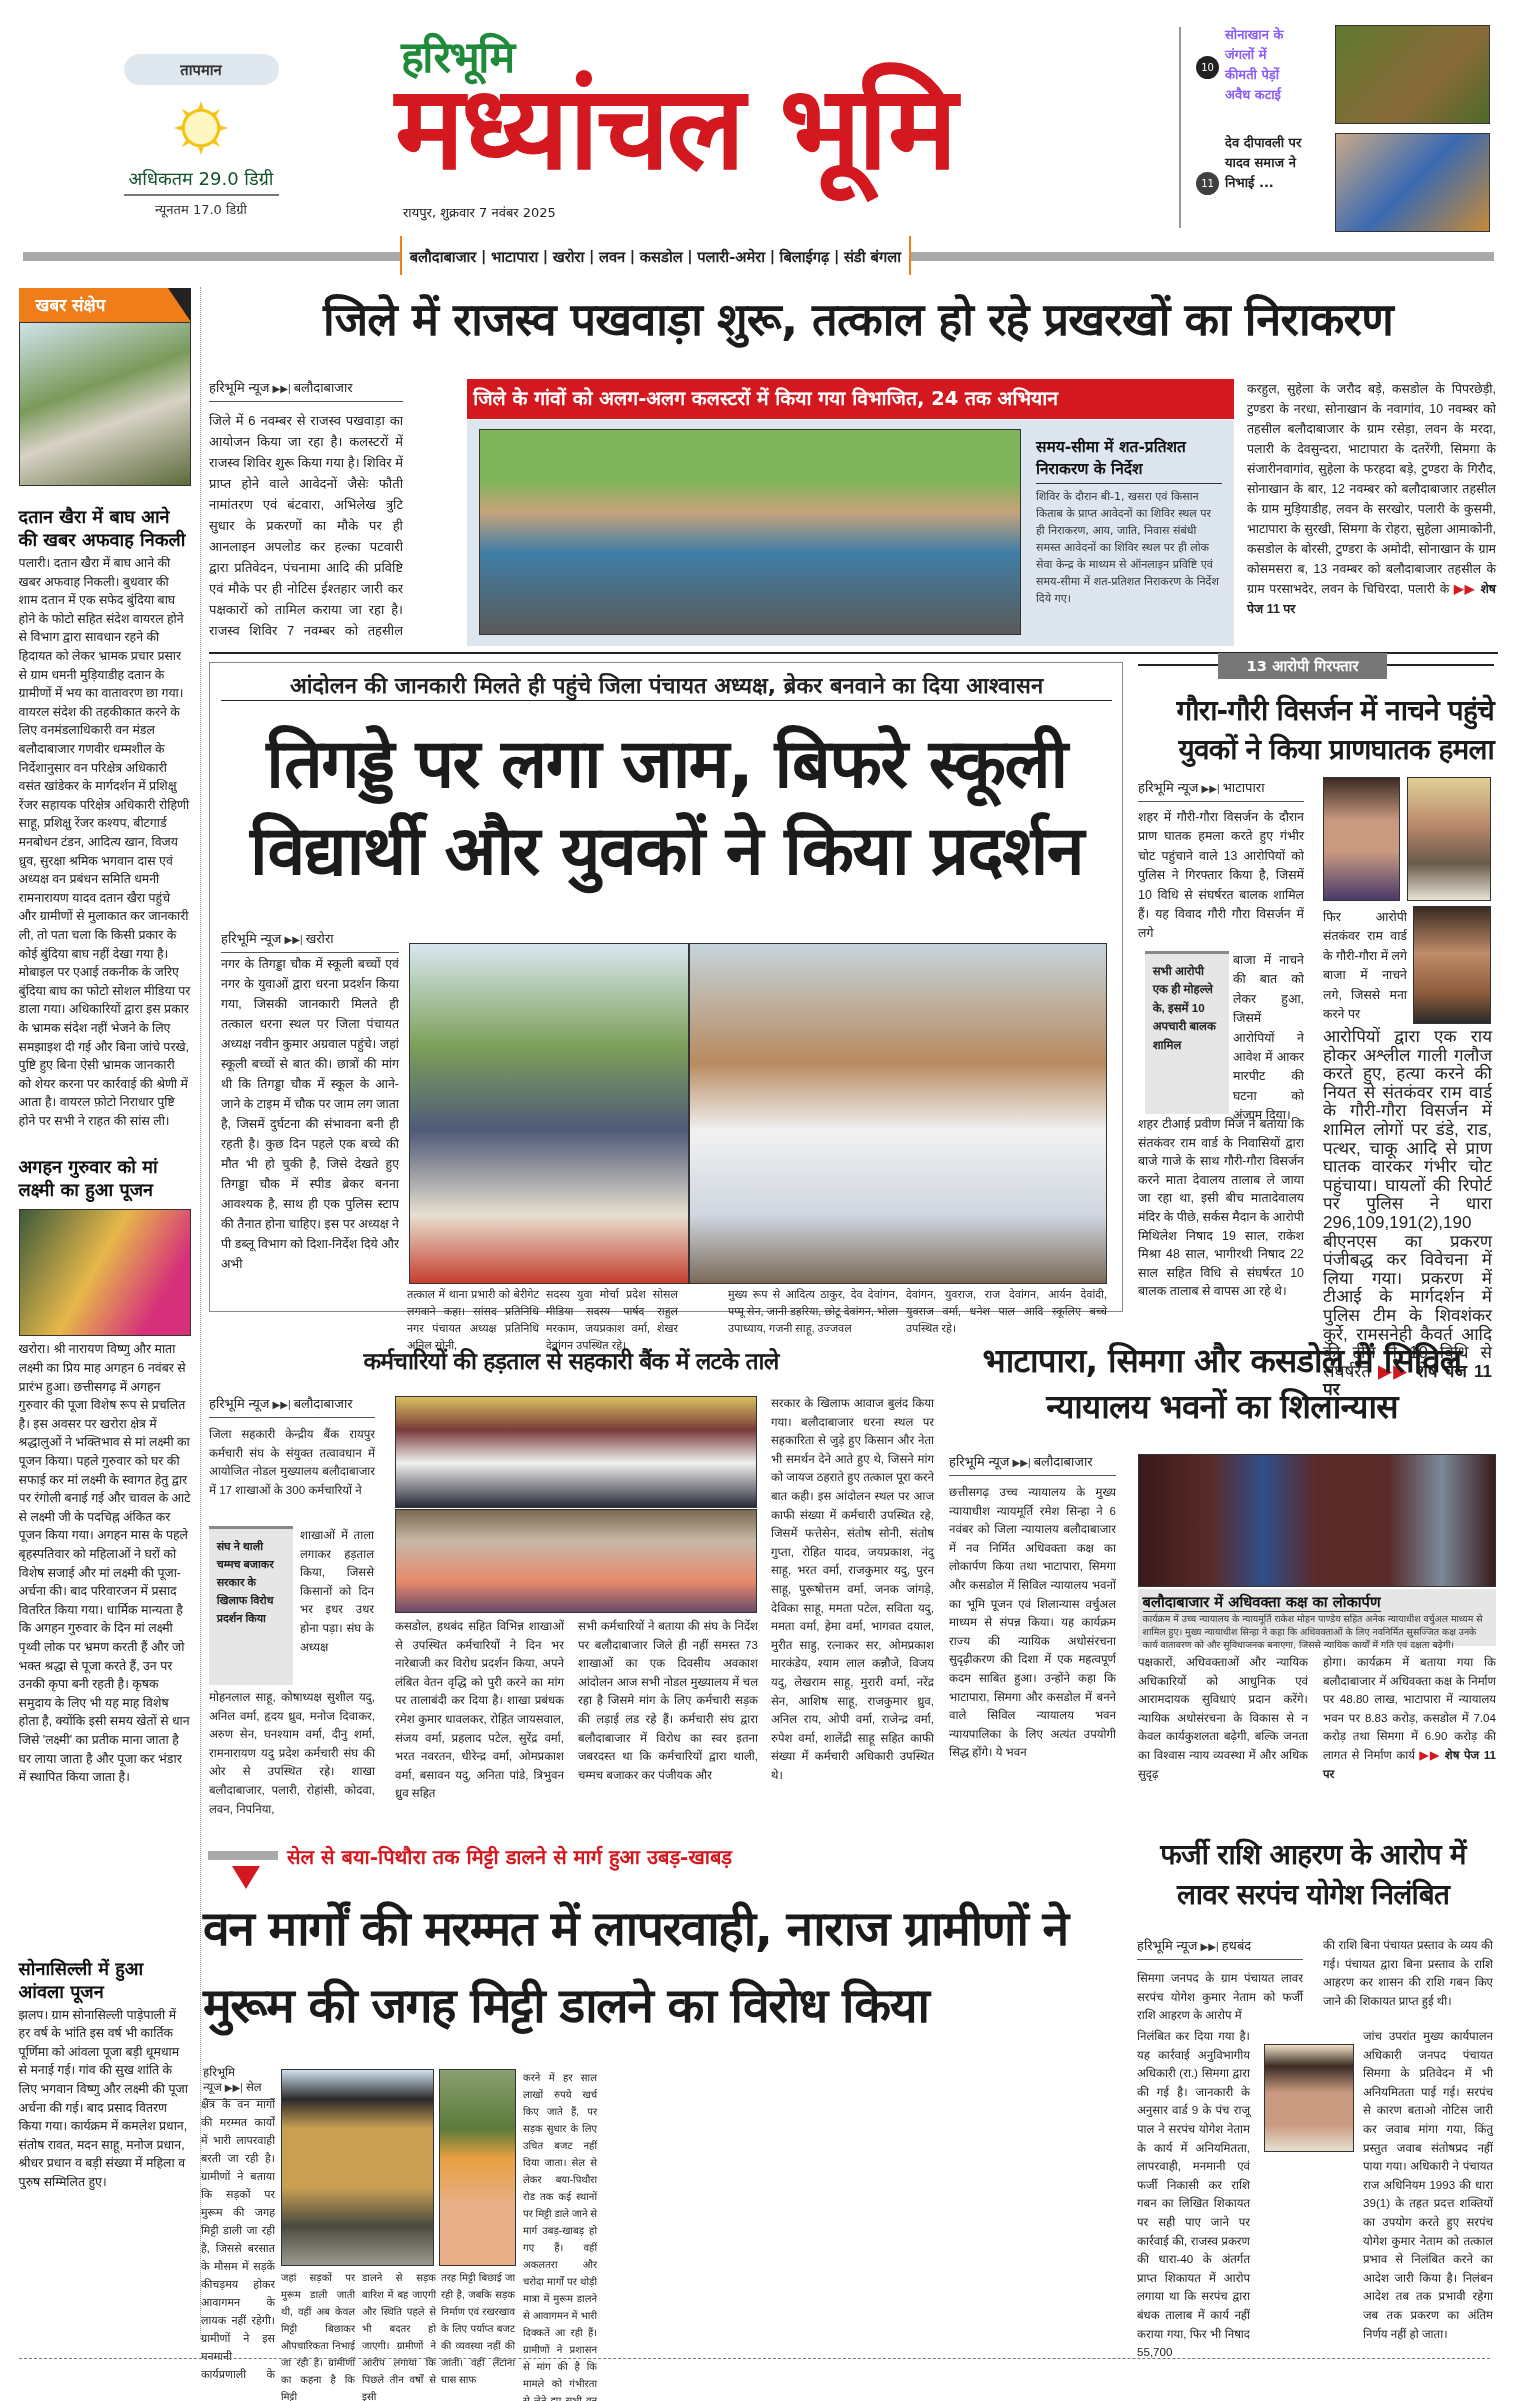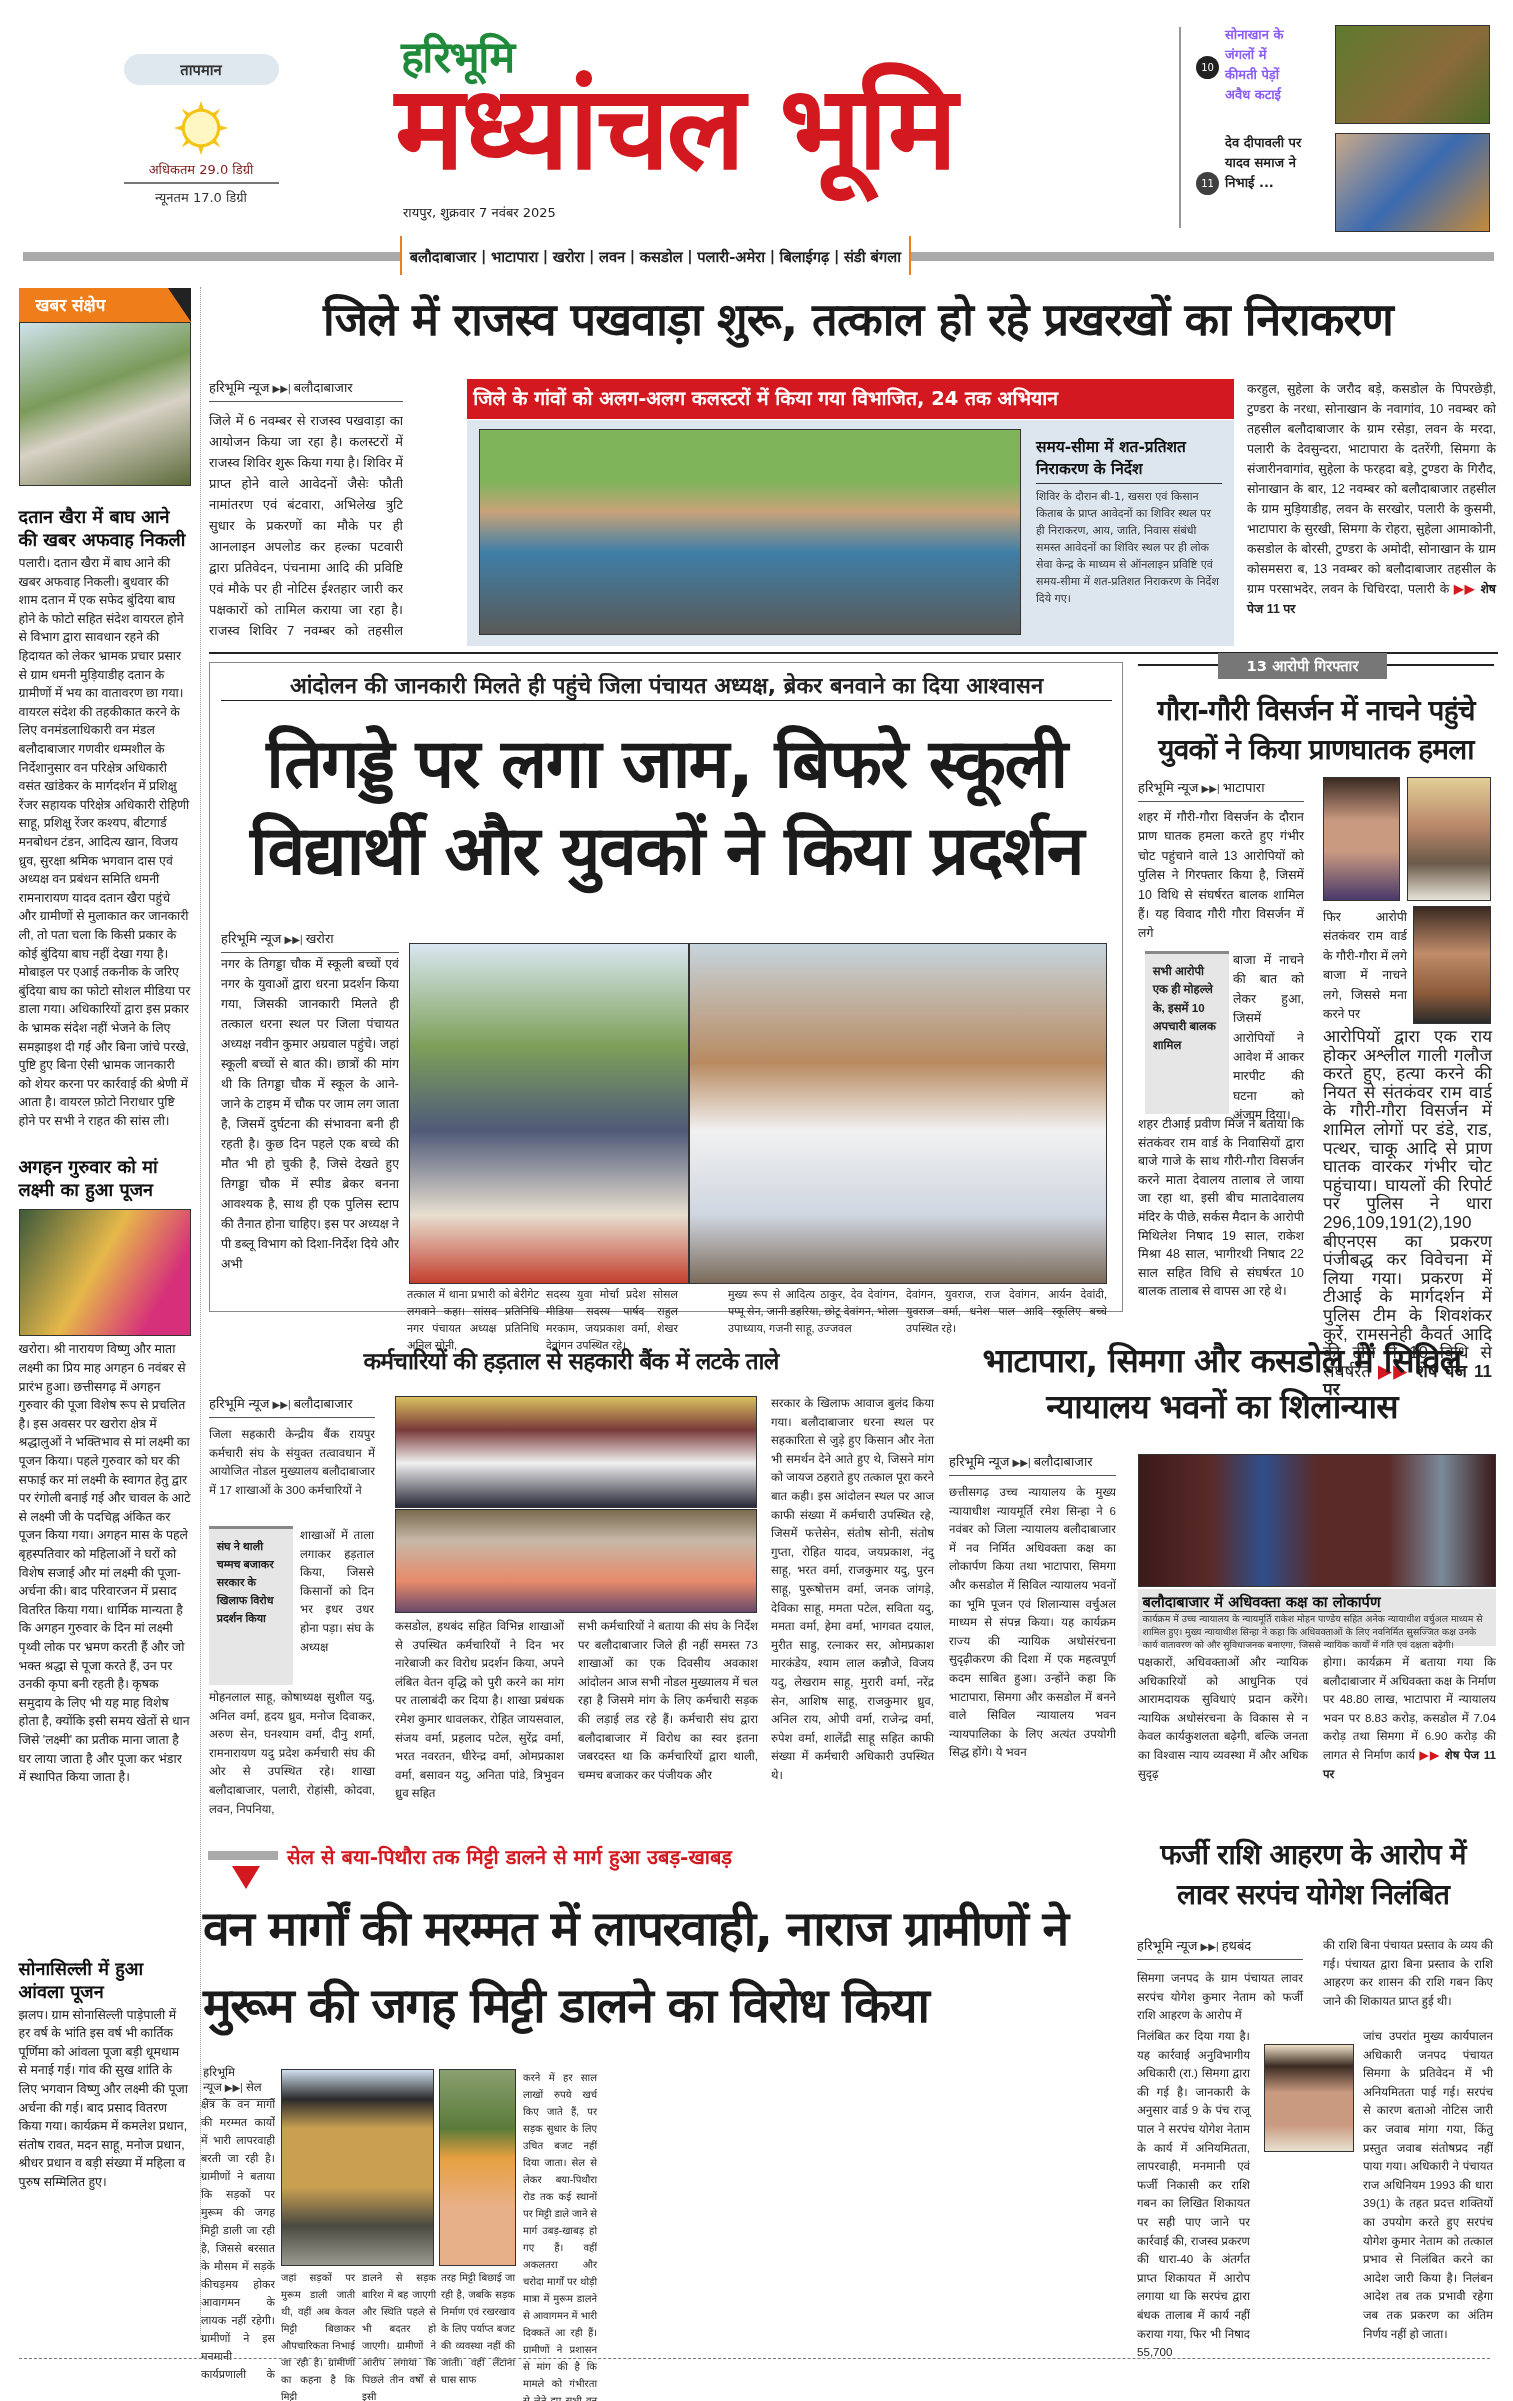--- a/index.html
+++ b/index.html
@@ -31,21 +31,21 @@
         <polygon points="0,35 12,31 12,39"></polygon>
           <polygon points="70,35 58,31 58,39"></polygon>
         <polygon points="10,10 20,16 16,20"></polygon>
           <polygon points="60,60 50,54 54,50"></polygon>
         <polygon points="60,10 54,20 50,16"></polygon>
           <polygon points="10,60 16,50 20,54"></polygon>
       </g>
       <circle cx="35" cy="35" r="23" fill="#fff7c2" stroke="#f3c315" stroke-width="4"></circle>
     </svg>
   </div>
-  <div style="margin-top:5px;text-align:center;font-size:13px;color:#7f1d1d;">अधिकतम 29.0 डिग्री</div>
+  <div style="margin-top:11px;text-align:center;font-size:18px;color:#14532d;">अधिकतम 29.0 डिग्री</div>
   <div style="height:1.5px;background:#777;margin:4.6px 15.5px;"></div>
   <div style="text-align:center;font-size:13px;color:#333;">न्यूनतम 17.0 डिग्री</div>
 </div>
 
 <div class="abs" style="left:401px;top:26px;font-size:43px;font-weight:bold;color:#1f8a3a;letter-spacing:-1.5px;">हरिभूमि</div>
 <div class="abs" style="left:395px;top:62px;font-size:116px;line-height:132px;font-weight:bold;color:#d4181f;letter-spacing:-3.1px;">मध्यांचल भूमि</div>
 <div class="abs" style="left:403px;top:203px;font-size:13px;color:#222;">रायपुर, शुक्रवार 7 नवंबर 2025</div>
 
 <div class="abs" style="left:23px;top:252px;width:1471px;height:9.3px;background:#a9a9a9;"></div>
 <div class="abs" style="left:400px;top:236px;height:39px;padding:0 7.7px;background:#fff;border-left:2.3px solid #ef7d1a;border-right:2.3px solid #ef7d1a;display:flex;align-items:center;font-size:14.7px;font-weight:bold;color:#222;">
@@ -122,21 +122,21 @@
 <div class="abs body-text" style="left:221px;top:954px;width:178px;font-size:12.4px;line-height:20px;height:348px;overflow:hidden;">नगर के तिगड्डा चौक में स्कूली बच्चों एवं नगर के युवाओं द्वारा धरना प्रदर्शन किया गया, जिसकी जानकारी मिलते ही तत्काल धरना स्थल पर जिला पंचायत अध्यक्ष नवीन कुमार अग्रवाल पहुंचे। जहां स्कूली बच्चों से बात की। छात्रों की मांग थी कि तिगड्डा चौक में स्कूल के आने-जाने के टाइम में चौक पर जाम लग जाता है, जिसमें दुर्घटना की संभावना बनी ही रहती है। कुछ दिन पहले एक बच्चे की मौत भी हो चुकी है, जिसे देखते हुए तिगड्डा चौक में स्पीड ब्रेकर बनना आवश्यक है, साथ ही एक पुलिस स्टाप की तैनात होना चाहिए। इस पर अध्यक्ष ने पी डब्लू विभाग को दिशा-निर्देश दिये और अभी</div>
 <div class="abs" style="left:409px;top:943px;width:280px;height:341px;background:linear-gradient(180deg,#d9e7f0 0%,#7ea05a 30%,#4f5a78 55%,#e7dfd0 80%,#c53f2e 100%);border:0.8px solid #333;"></div>
 <div class="abs" style="left:689px;top:943px;width:418px;height:341px;background:linear-gradient(180deg,#c6d4dc 0%,#b88a60 35%,#f1f1f1 55%,#cfd6e0 80%,#7b6a5a 100%);border:0.8px solid #333;"></div>
 <div class="abs body-text" style="left:407px;top:1286px;width:132px;font-size:11px;line-height:17px;">तत्काल में थाना प्रभारी को बेरीगेट लगवाने कहा। सांसद प्रतिनिधि नगर पंचायत अध्यक्ष प्रतिनिधि अनिल सोनी,</div>
 <div class="abs body-text" style="left:546px;top:1286px;width:132px;font-size:11px;line-height:17px;">सदस्य युवा मोर्चा प्रदेश सोसल मीडिया सदस्य पार्षद राहुल मरकाम, जयप्रकाश वर्मा, शेखर देवांगन उपस्थित रहे।</div>
 <div class="abs body-text" style="left:728px;top:1286px;width:170px;font-size:11px;line-height:17px;">मुख्य रूप से आदित्य ठाकुर, देव देवांगन, पप्पू सेन, जानी डहरिया, छोटू देवांगन, भोला उपाध्याय, गजनी साहू, उज्जवल</div>
 <div class="abs body-text" style="left:906px;top:1286px;width:201px;font-size:11px;line-height:17px;">देवांगन, युवराज, राज देवांगन, आर्यन देवांदी, युवराज वर्मा, धनेश पाल आदि स्कूलिए बच्चे उपस्थित रहे।</div>
 
 <div class="abs" style="left:1138px;top:664px;width:356px;height:1.5px;background:#222;"></div>
 <div class="abs" style="left:1218px;top:653px;width:169px;height:26px;background:#777;color:#fff;text-align:center;line-height:26px;font-size:14.7px;font-weight:bold;">13 आरोपी गिरफ्तार</div>
-<div class="abs head-xl" style="left:1138px;top:691px;width:356px;font-size:28px;line-height:39px;text-align:center;">गौरा-गौरी विसर्जन में नाचने पहुंचे युवकों ने किया प्राणघातक हमला</div>
+<div class="abs head-xl" style="left:1138px;top:691px;width:356px;font-size:28px;line-height:39px;text-align:right;">गौरा-गौरी विसर्जन में नाचने पहुंचे युवकों ने किया प्राणघातक हमला</div>
 <div class="abs" style="left:1138px;top:778px;width:166px;">
   <div class="dateline"><span>हरिभूमि न्यूज</span><span class="arr">▶▶|</span><span>भाटापारा</span></div>
 </div>
 <div class="abs body-text" style="left:1138px;top:808px;width:166px;font-size:12.4px;line-height:19.4px;">शहर में गौरी-गौरा विसर्जन के दौरान प्राण घातक हमला करते हुए गंभीर चोट पहुंचाने वाले 13 आरोपियों को पुलिस ने गिरफ्तार किया है, जिसमें 10 विधि से संघर्षरत बालक शामिल हैं। यह विवाद गौरी गौरा विसर्जन में लगे</div>
 <div class="abs" style="left:1323px;top:777px;width:77px;height:124px;background:linear-gradient(180deg,#3a2a22 0%,#c99a80 35%,#c99a80 60%,#4a3a6a 100%);border:0.8px solid #333;"></div>
 <div class="abs" style="left:1407px;top:777px;width:84px;height:124px;background:linear-gradient(180deg,#e2cf96 0%,#b8866a 40%,#6a5a4a 70%,#e6e3d6 100%);border:0.8px solid #333;"></div>
 <div class="abs" style="left:1413px;top:906px;width:78px;height:118px;background:linear-gradient(180deg,#3a2a22 0%,#c08c6a 40%,#8a5a3a 75%,#2a2a2a 100%);border:0.8px solid #333;"></div>
 <div class="abs sidebox" style="left:1145px;top:951px;width:84px;height:163px;font-size:11.6px;line-height:18.6px;">सभी आरोपी एक ही मोहल्ले के, इसमें 10 अपचारी बालक शामिल</div>
 <div class="abs body-text" style="left:1233px;top:951px;width:71px;font-size:12.4px;line-height:19.4px;">बाजा में नाचने की बात को लेकर हुआ, जिसमें आरोपियों ने आवेश में आकर मारपीट की घटना को अंजाम दिया।</div>
 <div class="abs body-text" style="left:1138px;top:1115px;width:166px;font-size:12.4px;line-height:18.6px;">शहर टीआई प्रवीण मिंज ने बताया कि संतकंवर राम वार्ड के निवासियों द्वारा बाजे गाजे के साथ गौरी-गौरा विसर्जन करने माता देवालय तालाब ले जाया जा रहा था, इसी बीच मातादेवालय मंदिर के पीछे, सर्कस मैदान के आरोपी मिथिलेश निषाद 19 साल, राकेश मिश्रा 48 साल, भागीरथी निषाद 22 साल सहित विधि से संघर्षरत 10 बालक तालाब से वापस आ रहे थे।</div>

